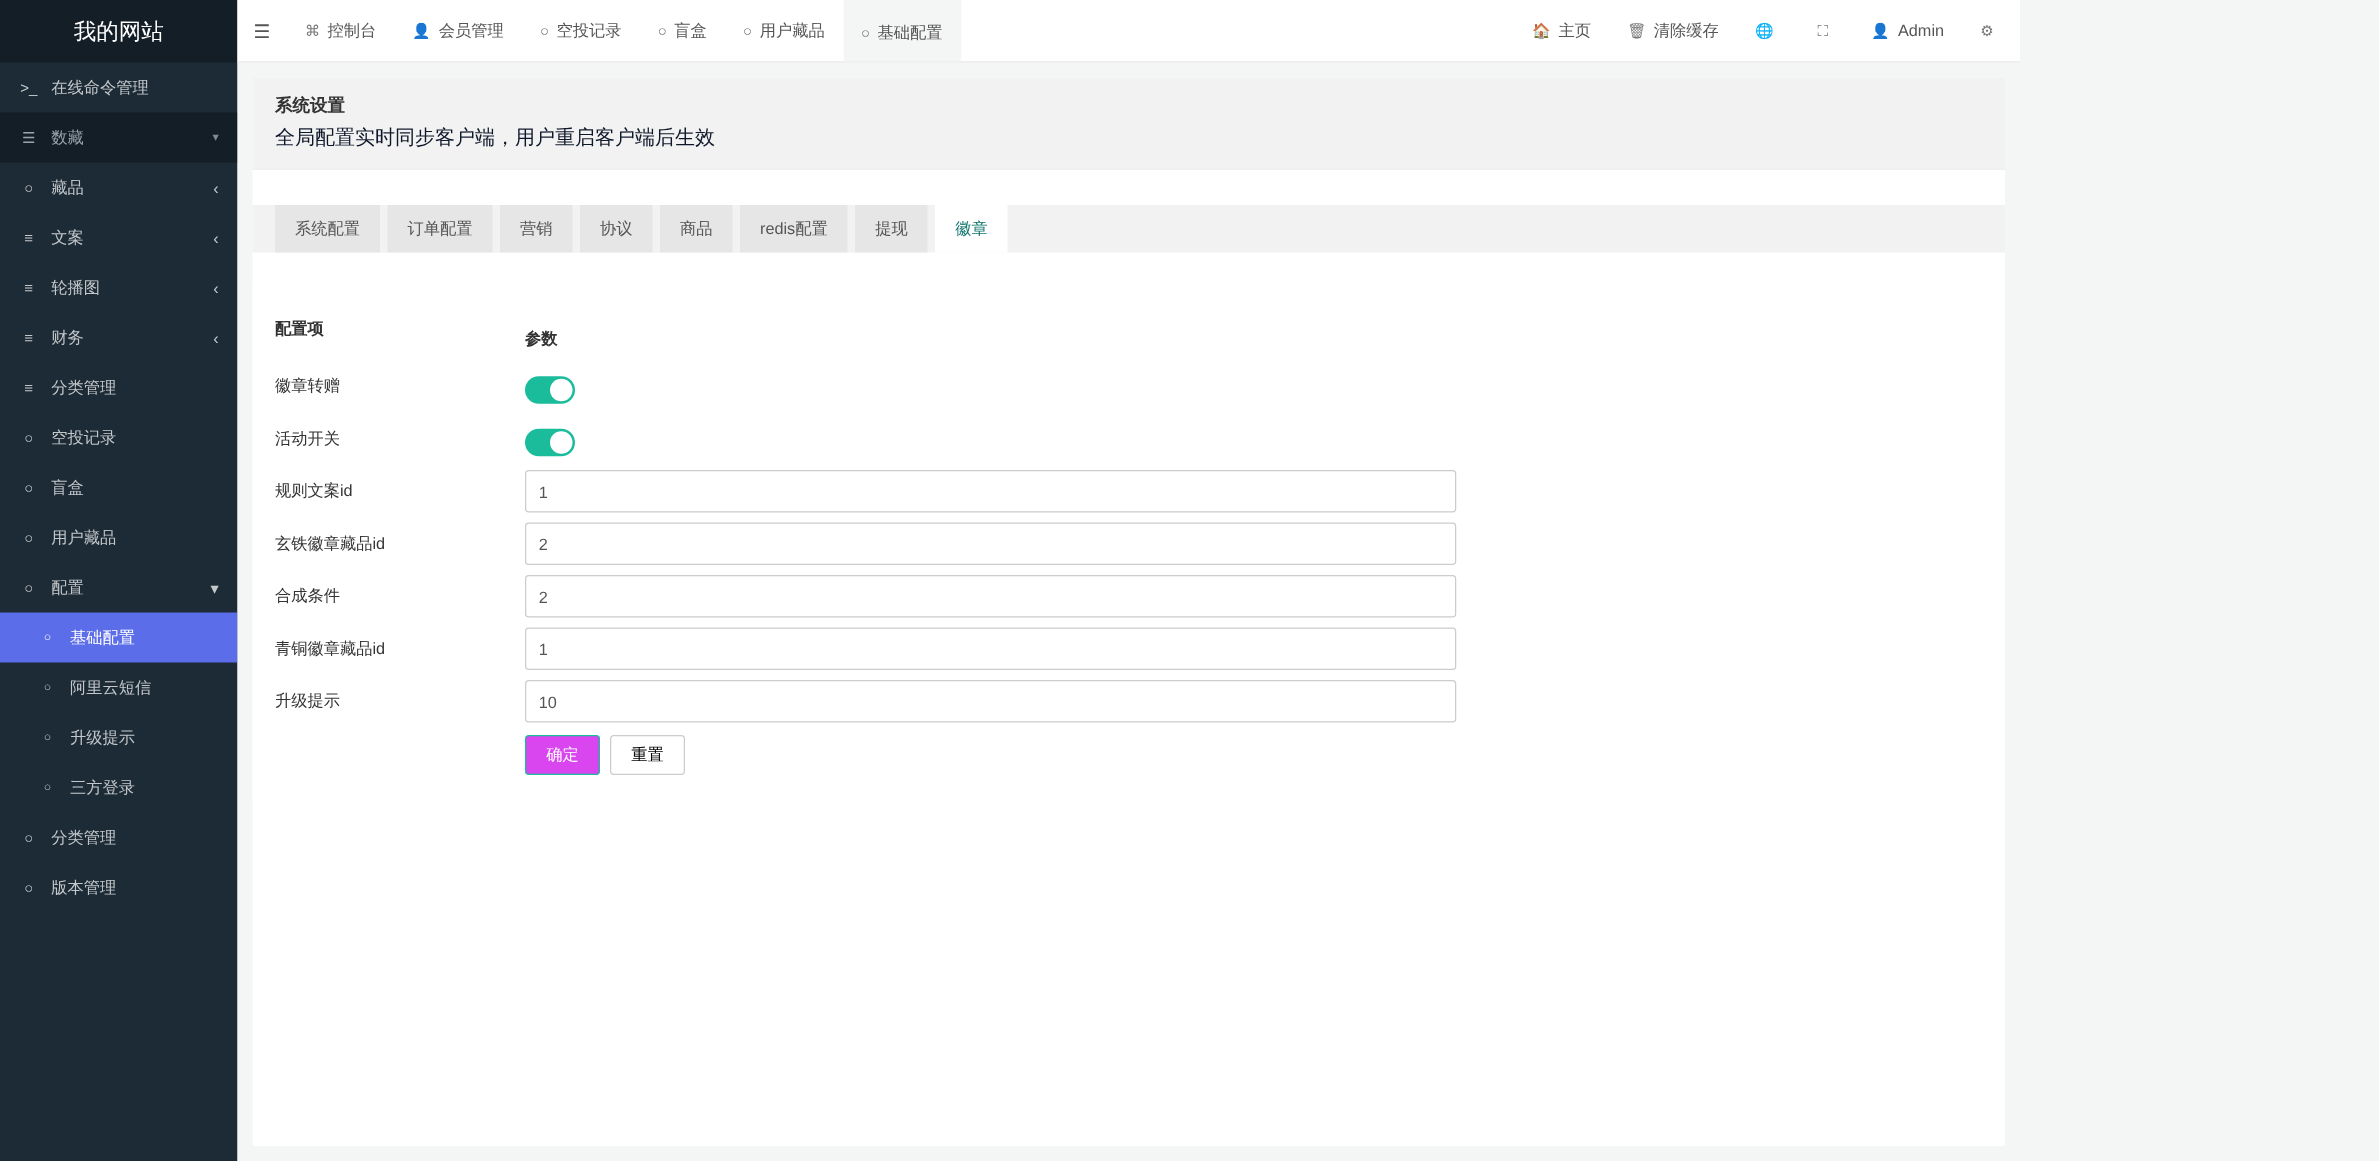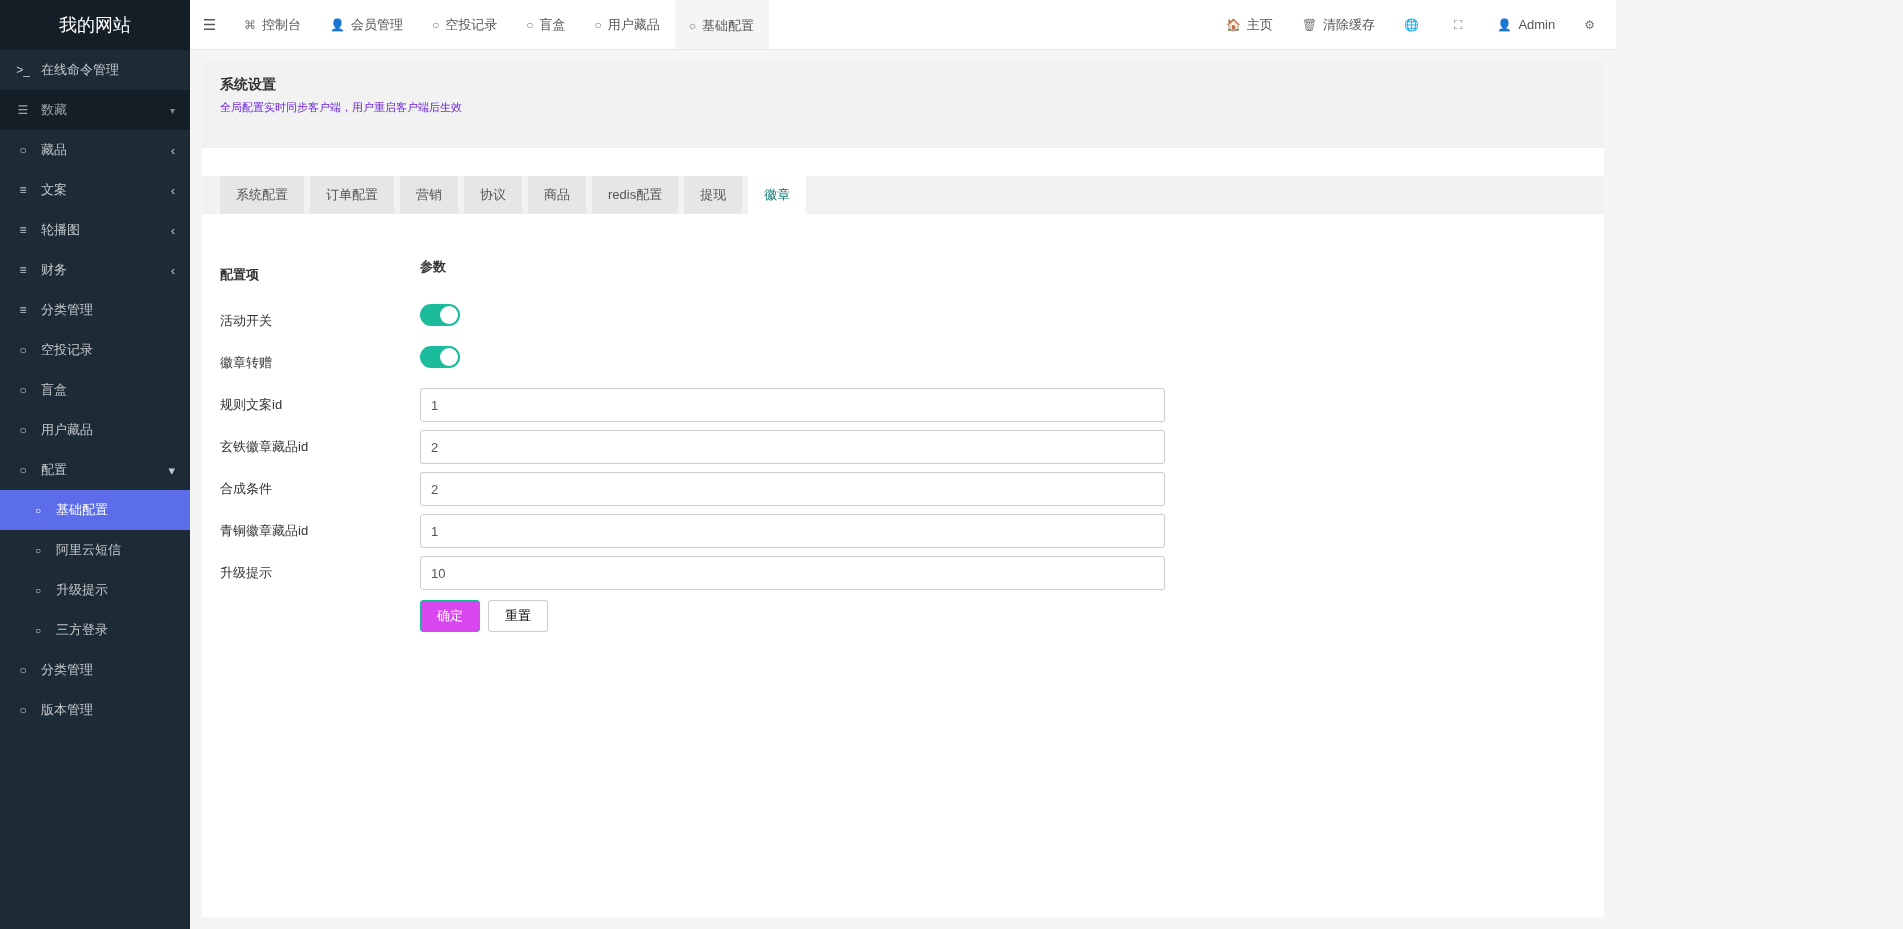--- a/index.html
+++ b/index.html
@@ -29,28 +29,28 @@
 .topbar .left, .topbar .right { display: flex; align-items: center; height: 100%; }
 .top-btn { display: flex; align-items: center; padding: 0 14px; height: 100%; cursor: pointer; color: #555; font-size: 13px; border-right: 1px solid transparent; }
 .top-btn .ticon { margin-right: 6px; font-size: 12px; color: #777; }
 .top-btn.active { background: #f4f5f5; border-top: 2px solid transparent; }
 .hamburger { width: 40px; justify-content: center; font-size: 15px; color: #555; }
 
 
 .content { margin: 12px; background: #fff; border-radius: 2px; flex: 1; padding: 0; display: flex; flex-direction: column; gap: 28px; }
 .panel-head { padding: 14px 18px 4px; background: #f2f2f2; border-bottom: 1px solid #eee; }
 .panel-title { font-weight: bold; font-size: 14px; color: #333; margin-bottom: 6px; }
-.panel-desc { font-size: 11px; color: #6d28d9; margin-bottom: 28px; }
+.panel-desc { font-size: 16px; color: #0f172a; margin-bottom: 10px; }
 
 .tabs { display: flex; gap: 6px; padding: 0 18px; background: #f2f2f2; }
 .tab { padding: 10px 16px; background: #e6e6e6; color: #555; font-size: 13px; cursor: pointer; }
 .tab.active { background: #fff; color: #0f766e; }
 
 .form-area { background: #fff; padding: 16px 18px; }
-.form-row { display: flex; align-items: flex-start; margin-bottom: 8px; }
+.form-row { display: flex; align-items: flex-end; margin-bottom: 8px; }
 .form-row.head { font-weight: bold; margin-bottom: 12px; }
 .col-label { width: 200px; font-size: 13px; color: #333; padding: 8px 0; }
 .col-field { flex: 1; max-width: 745px; }
 .input { width: 100%; height: 34px; border: 1px solid #ccc; border-radius: 3px; padding: 0 10px; font-size: 13px; color: #555; }
 
 .switch { position: relative; width: 40px; height: 22px; background: #1abc9c; border-radius: 22px; cursor: pointer; display: inline-block; }
 .switch::after { content: ""; position: absolute; right: 2px; top: 2px; width: 18px; height: 18px; background: #fff; border-radius: 50%; }
 
 .actions { margin-left: 200px; margin-top: 10px; display: flex; gap: 8px; }
 .btn { height: 32px; padding: 0 16px; border-radius: 3px; border: 1px solid #ccc; background: #fff; cursor: pointer; font-size: 13px; }
@@ -245,26 +245,26 @@
         <div class="tab active">徽章</div>
       </div>
 
       <div class="form-area">
         <div class="form-row head">
           <div class="col-label">配置项</div>
           <div class="col-field">参数</div>
         </div>
 
         <div class="form-row">
+          <div class="col-label">徽章转赠</div>
+          <div class="col-field"><span class="switch"></span></div>
+        </div>
+
+        <div class="form-row">
           <div class="col-label">活动开关</div>
-          <div class="col-field"><span class="switch"></span></div>
-        </div>
-
-        <div class="form-row">
-          <div class="col-label">徽章转赠</div>
           <div class="col-field"><span class="switch"></span></div>
         </div>
 
         <div class="form-row">
           <div class="col-label">规则文案id</div>
           <div class="col-field"><input class="input" value="1" style=""></div>
         </div>
 
         <div class="form-row">
           <div class="col-label">玄铁徽章藏品id</div>

